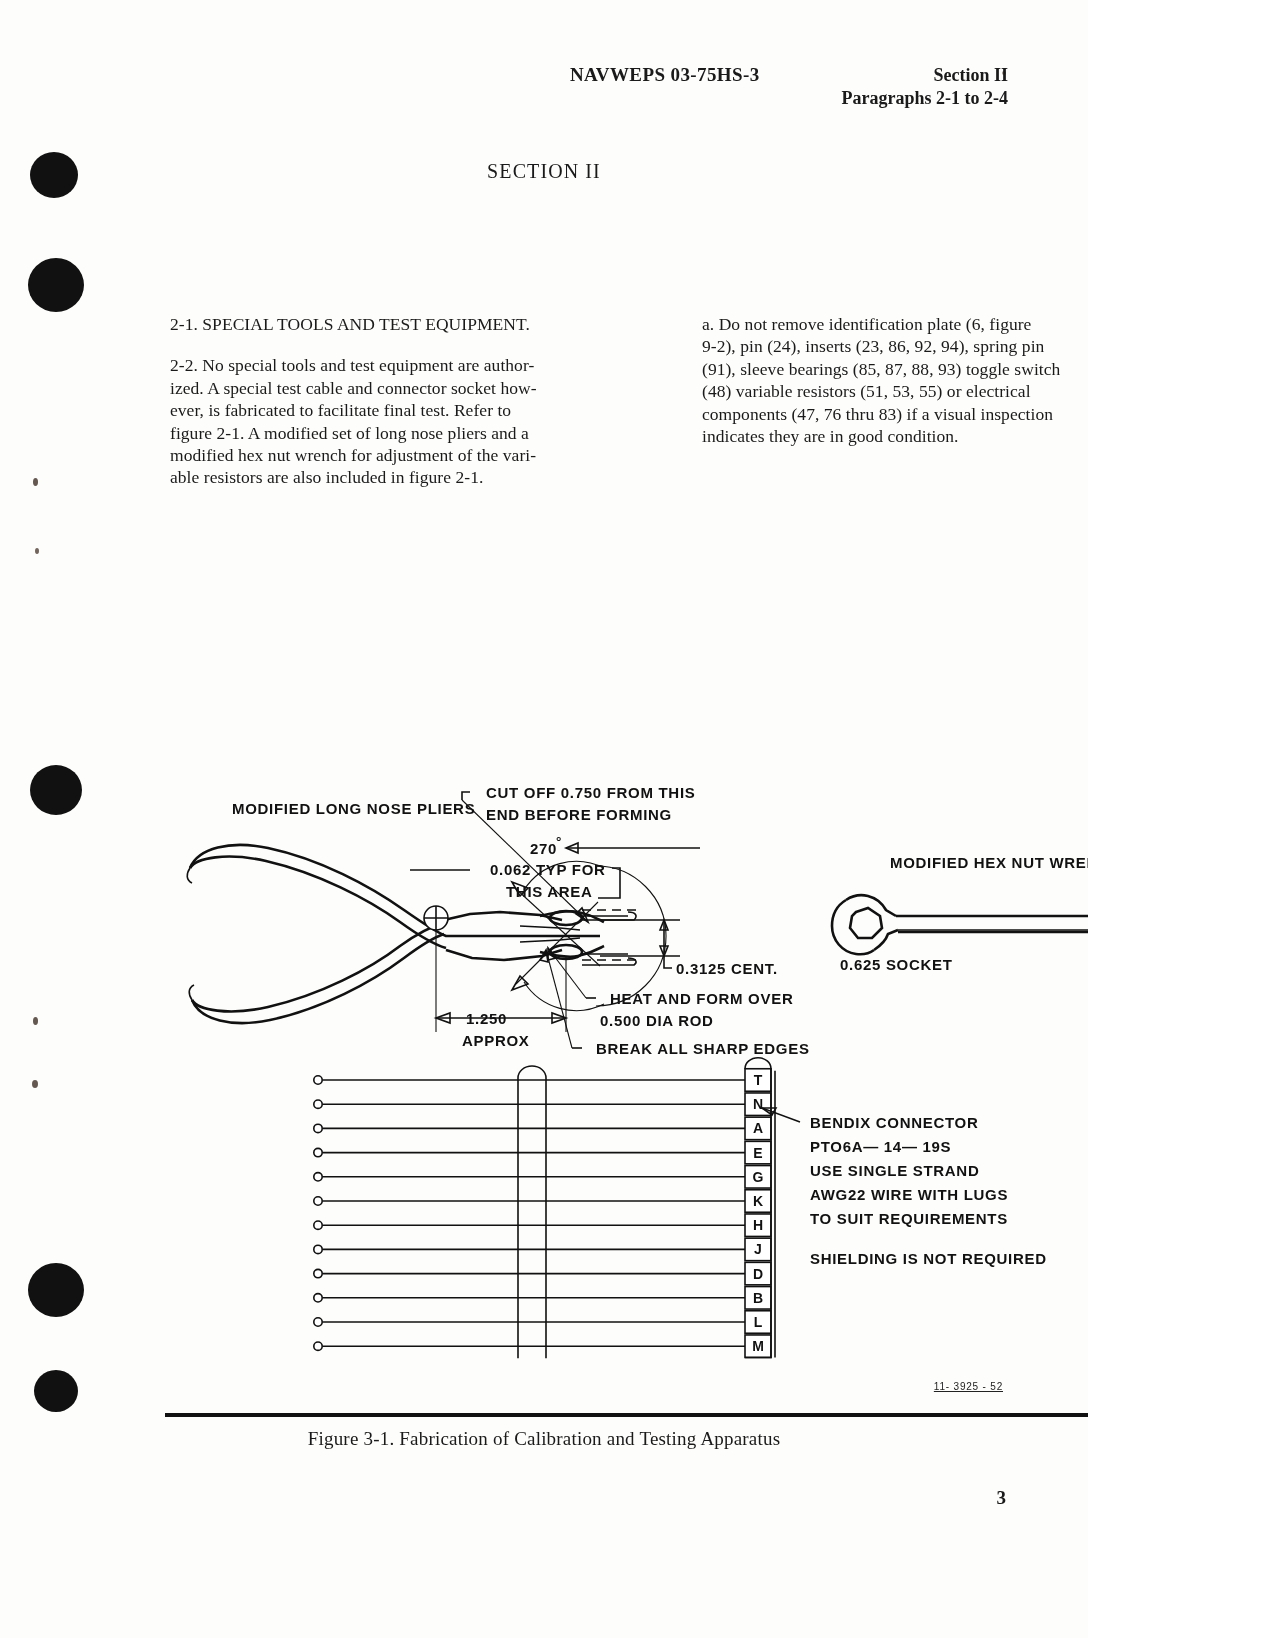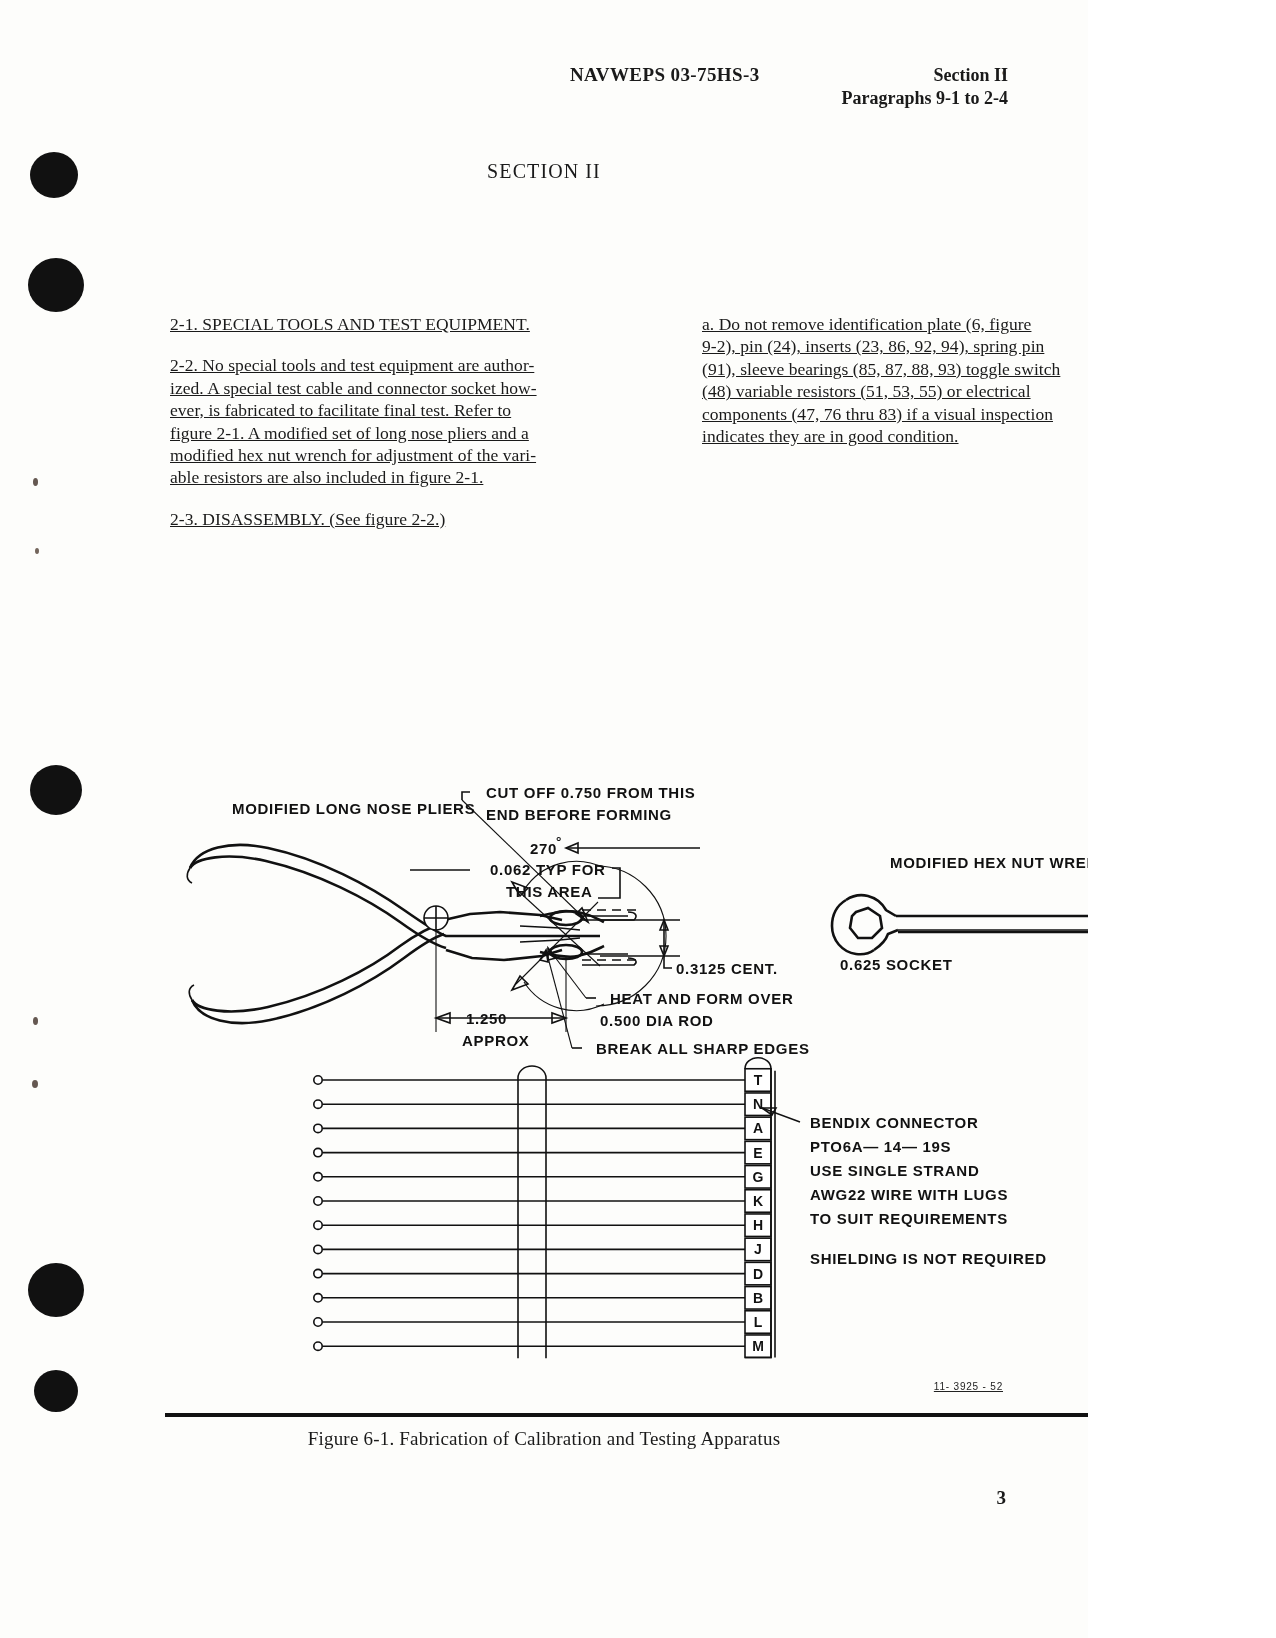--- a/index.html
+++ b/index.html
@@ -67,21 +67,21 @@
   .col {
     position: absolute;
     top: 313px;
     font-size: 17.5px;
     line-height: 22.4px;
     letter-spacing: .05px;
   }
   #col-left  { left: 170px;  width: 452px; }
   #col-right { left: 702px;  width: 452px; }
 
-  .para { margin: 0 0 19px 0; white-space: pre-line; text-decoration: underline; }
+  .para { margin: 0 0 19px 0; white-space: pre-line; }
 
   
   #figure {
     position: absolute;
     left: 0;
     top: 770px;
     width: 1276px;
     height: 640px;
   }
   #figure svg { display: block; }
@@ -132,34 +132,33 @@
   <div class="hole" style="left:34px;  top:1370px; width:44px; height:42px;"></div>
   <div class="speck" style="left:33px; top:478px; width:5px; height:8px;"></div>
   <div class="speck" style="left:35px; top:548px; width:4px; height:6px; background:#5a4a40;"></div>
   <div class="speck" style="left:33px; top:1017px; width:5px; height:8px;"></div>
   <div class="speck" style="left:32px; top:1080px; width:6px; height:8px;"></div>
   <div class="speck" style="left:1002px; top:71px; width:4px; height:4px; background:#8a7a6a;"></div>
 
   <div class="runhead-left">NAVWEPS 03-75HS-3</div>
   <div class="runhead-right">
     <div>Section II</div>
-    <div>Paragraphs 9-1 to 2-4</div>
+    <div>Paragraphs 2-1 to 2-4</div>
   </div>
 
   <div class="sec-title" id="sec-title-1">SECTION II</div>
 
   <div class="col" id="col-left">
     <p class="para">2-1.  SPECIAL TOOLS AND TEST EQUIPMENT.</p>
     <p class="para">2-2.  No special tools and test equipment are author-
 ized. A special test cable and connector socket how-
 ever, is fabricated to facilitate final test. Refer to
 figure 2-1. A modified set of long nose pliers and a
 modified hex nut wrench for adjustment of the vari-
 able resistors are also included in figure 2-1.</p>
-    <p class="para">2-3.  DISASSEMBLY. (See figure 2-2.)</p>
   </div>
 
   <div class="col" id="col-right">
     <p class="para">    a. Do not remove identification plate (6, figure
 9-2), pin (24), inserts (23, 86, 92, 94), spring pin
 (91), sleeve bearings (85, 87, 88, 93) toggle switch
 (48) variable resistors (51, 53, 55) or electrical
 components (47, 76 thru 83) if a visual inspection
 indicates they are in good condition.</p>
   </div>
@@ -345,16 +344,16 @@
       <text class="lbl" x="810" y="454" id="t-c5">TO SUIT REQUIREMENTS</text>
       <text class="lbl" x="810" y="494" id="t-c6">SHIELDING IS NOT REQUIRED</text>
 
       <path class="ln" d="M800 352 L762 338"></path>
       <path class="ln" d="M762 338 L776 338 L772 345 Z"></path>
     </svg>
   </div>
 
   <div class="fig-rule"></div>
   <div class="fig-code">11- 3925 - 52</div>
-  <div class="fig-caption">Figure 6-1.  Fabrication of Calibration and Testing Apparatus</div>
+  <div class="fig-caption">Figure 3-1.  Fabrication of Calibration and Testing Apparatus</div>
   <div class="page-num">3</div>
 
 </div>
 
 </body></html>

